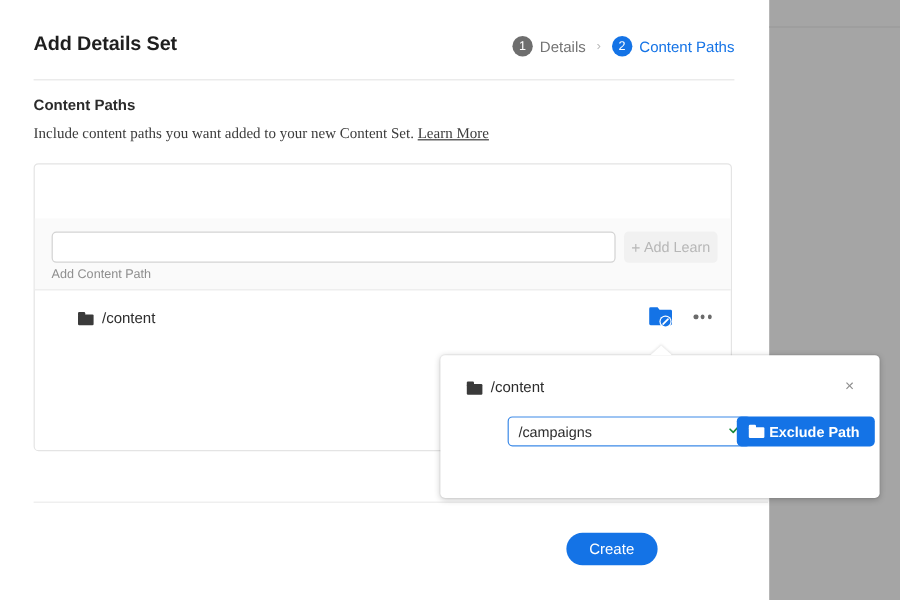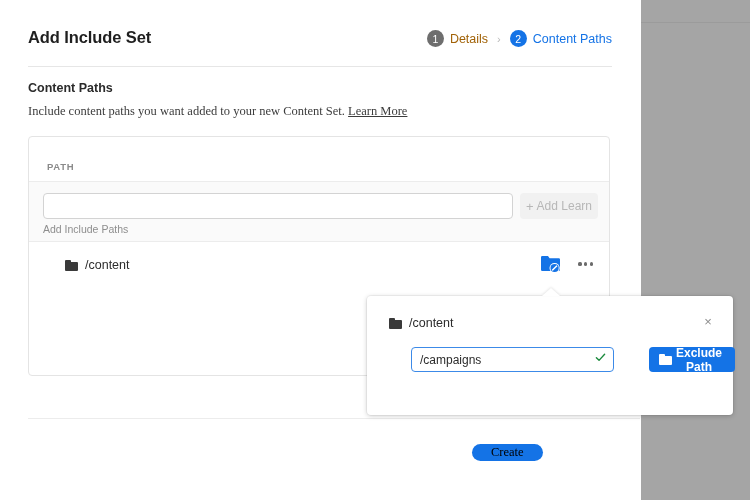--- a/index.html
+++ b/index.html
@@ -81,21 +81,21 @@
     display: flex;
     align-items: center;
     justify-content: center;
     font-size: 10.5px;
     color: #ffffff;
     font-weight: normal;
   }
   .step-badge.inactive { background: #6e6e6e; }
   .step-badge.active   { background: #1473e6; }
   .step-label { font-size: 12.5px; }
-  .step-label.inactive { color: #a16207; }
+  .step-label.inactive { color: #737373; }
   .step-label.active   { color: #1473e6; }
   .step-sep {
     font-size: 11px;
     color: #b9b9b9;
     margin: 0 2px;
   }
   #header-rule {
     position: absolute;
     left: 28px;
     top: 66px;
@@ -299,27 +299,27 @@
     padding: 0 17px;
     border-radius: 14px;
     border: 1.4px solid #4b4b4b;
     background: #ffffff;
     color: #2b2b2b;
     font-family: "Liberation Sans", sans-serif;
     font-size: 12.5px;
     cursor: pointer;
   }
   #create-button {
-    height: 17px;
+    height: 27px;
     padding: 0 19px;
     border-radius: 14px;
     border: none;
     background: #1473e6;
-    color: #000000;
-    font-family: Liberation Serif, serif;
+    color: #ffffff;
+    font-family: Liberation Sans, sans-serif;
     font-size: 12.5px;
     cursor: pointer;
   }
 
   
   #exclude-popover {
     position: absolute;
     left: 367px;
     top: 296px;
     width: 366px;
@@ -362,21 +362,21 @@
     line-height: 14px;
     text-align: center;
     cursor: pointer;
     background: none;
     border: none;
     padding: 0;
     font-family: "Liberation Sans", sans-serif;
   }
   #exclude-input-wrap {
     position: absolute;
-    left: 26px;
+    left: 38px;
     top: 51px;
     width: 203px;
     height: 25px;
     padding-left: 18px;
   }
   #exclude-path-input {
     width: 100%;
     height: 100%;
     box-sizing: border-box;
     border: 1.3px solid #3c8ae8;
@@ -406,21 +406,20 @@
     border-radius: 4px;
     background: #1473e6;
     color: #ffffff;
     font-family: "Liberation Sans", sans-serif;
     font-size: 12px;
     font-weight: bold;
     display: flex;
     align-items: center;
     gap: 4px;
     cursor: pointer;
-    margin-left: 35px;
   }
   .folder-white {
     width: 13px;
     height: 11px;
     position: relative;
     display: inline-block;
     flex: none;
   }
   .folder-white::before {
     content: "";
@@ -438,21 +437,21 @@
     background: #ffffff;
     border-radius: 1px 1px 0 0;
   }
 </style>
 </head>
 <body>
 
 <div id="main">
 
   <div id="header">
-    <div id="page-title">Add Include Set</div>
+    <div id="page-title">Add Details Set</div>
 
     <div id="steps">
       <div class="step">
         <div class="step-badge inactive">1</div>
         <div class="step-label inactive">Details</div>
       </div>
       <div class="step-sep">›</div>
       <div class="step">
         <div class="step-badge active">2</div>
         <div class="step-label active">Content Paths</div>
@@ -462,31 +461,28 @@
   <div id="header-rule"></div>
 
   <div id="section-title">Content Paths</div>
   <div id="section-desc">
     <span>Include content paths you want added to your new Content Set.</span>
     <span id="learn-more">Learn More</span>
   </div>
 
   <div id="paths-card">
 
-    <div id="path-col-header">
-      <div id="path-col-label">PATH</div>
-    </div>
 
     <div id="add-row">
       <input id="include-path-input" type="text" placeholder="" style="">
       <button id="add-path-button">
         <span class="plus-glyph">+</span>
         <span>Add Learn</span>
       </button>
-      <div id="include-hint">Add Include Paths</div>
+      <div id="include-hint">Add Content Path</div>
     </div>
 
     <div id="content-path-row">
       <div id="content-path-label-wrap">
         <span class="folder-dark"></span>
         <span id="content-path-text">/content</span>
       </div>
       <div id="row-actions">
         <svg id="exclude-folder-icon" viewBox="0 0 22 20">
           <path d="M1 3.2 A1.2 1.2 0 0 1 2.2 2 H8 l1.6 2.2 H18.8 A1.2 1.2 0 0 1 20 5.4 V15.8 A1.2 1.2 0 0 1 18.8 17 H2.2 A1.2 1.2 0 0 1 1 15.8 Z" fill="#1473e6"></path>

